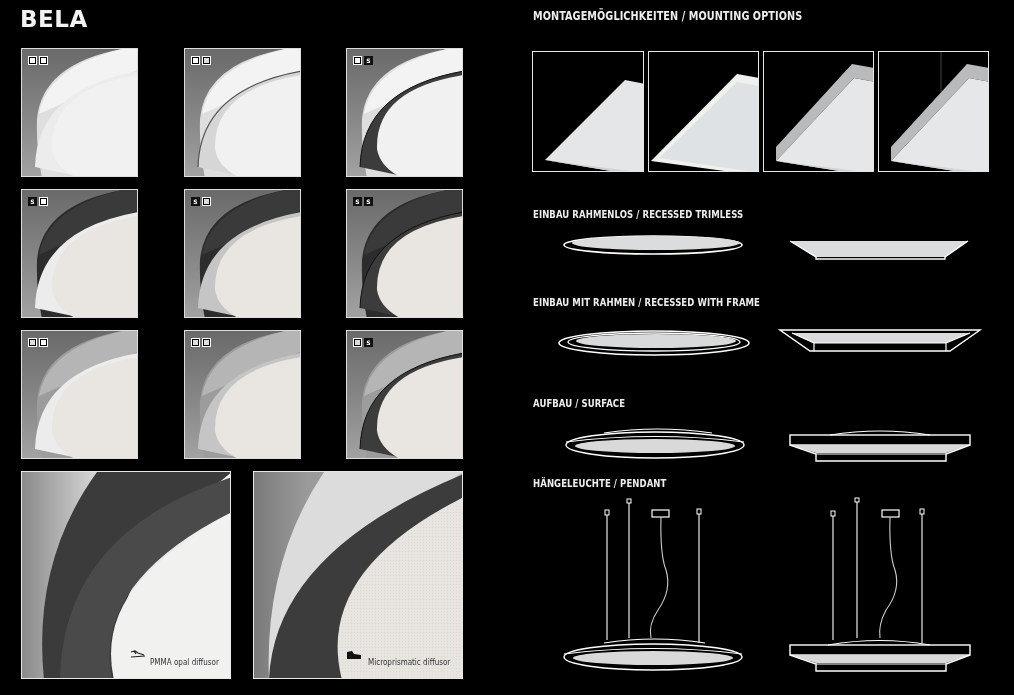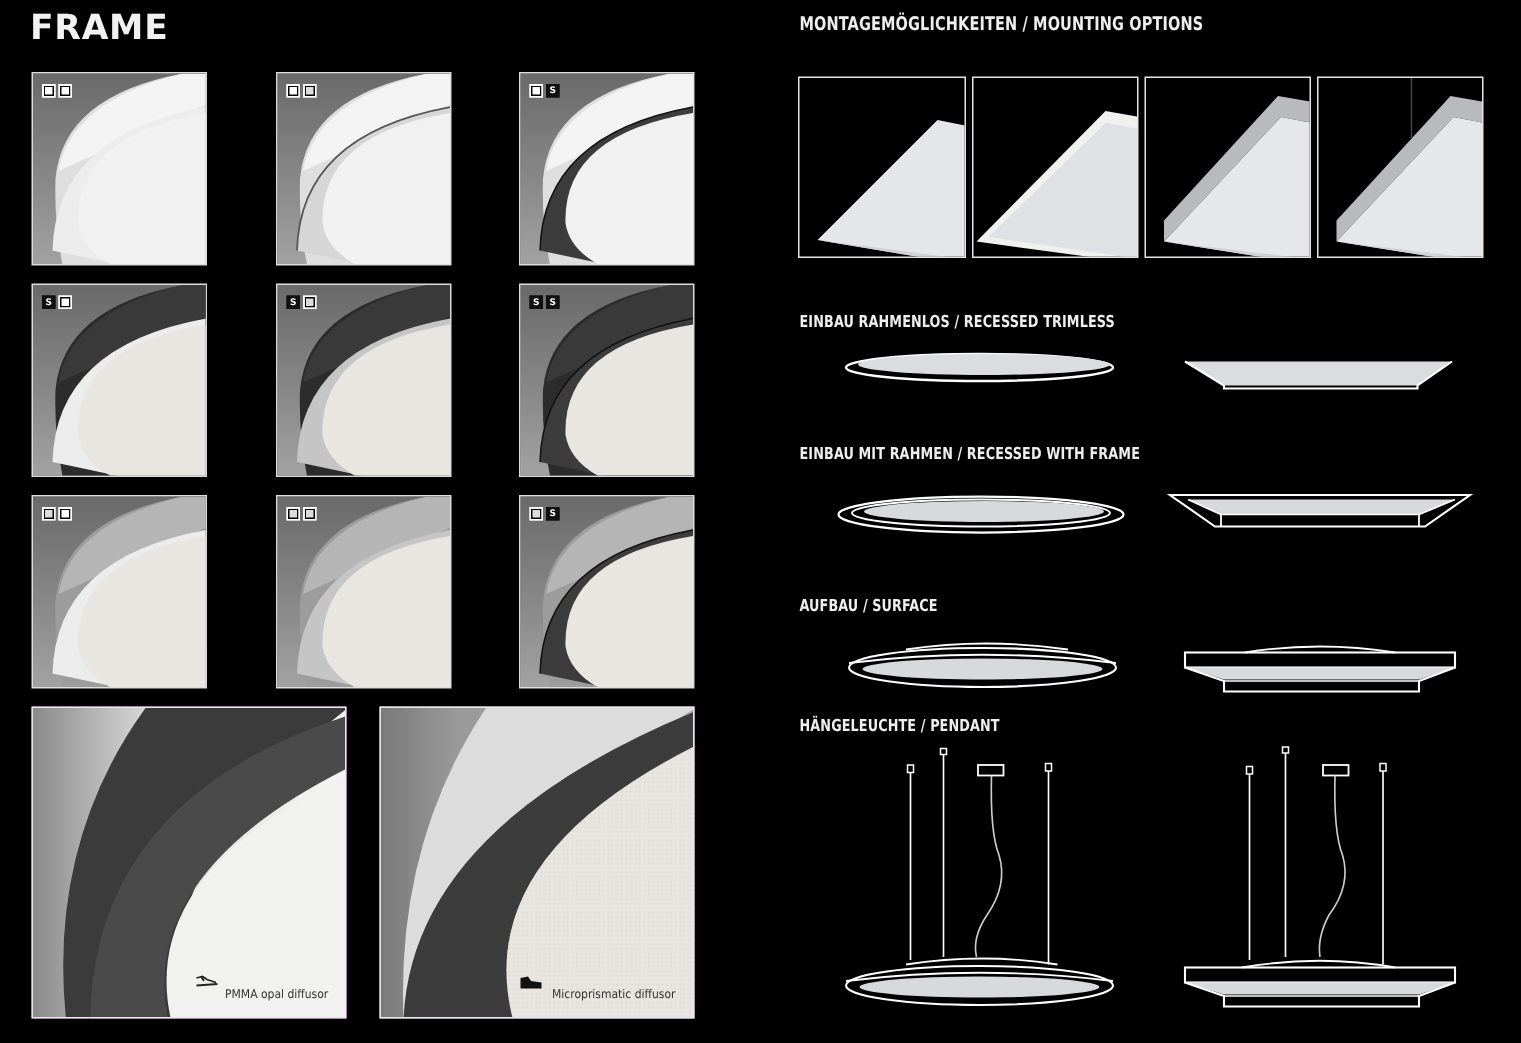--- a/index.html
+++ b/index.html
@@ -15,21 +15,21 @@
   .badge.w { background: #fff; color: #222; box-shadow: inset 0 0 0 1px #000; }
   .badge.b { background: #111; color: #fff; border-color: #111; }
   .badge.g { background: #ddd; color: #333; box-shadow: inset 0 0 0 1px #000; }
   .mount { border: 1px solid #e6e6e6; background: #000; overflow: hidden; }
   .caption { font-family: "DejaVu Sans Condensed", "DejaVu Sans", sans-serif; font-size: 8px; color: #333; white-space: nowrap; }
   .bigtile { border: 1px solid #e8e8e8; overflow: hidden; }
 </style>
 </head>
 <body>
 
-<div class="abs title">FRAME</div>
+<div class="abs title">BELA</div>
 
 <div id="swatch-grid">
     <div class="abs tile" style="left: 21px; top: 48px; width: 117px; height: 129px;">
         <svg width="117" height="129" viewBox="0 0 117 129">
           <path d="M 100 0 Q 20 15 15 70 Q 14 100 20 129 L 117 129 L 117 0 Z" fill="#dedede"></path>
           <path d="M 100 0 Q 25 18 17 65 L 117 20 L 117 0 Z" fill="#f3f3f3"></path>
           <path d="M 117 22 Q 15 40 13 118 L 117 140 Z" fill="#ececec"></path>
           <path d="M 117 26 Q 28 40 30 100 Q 33 118 55 129 L 117 129 Z" fill="#f1f1f1"></path>
         </svg>
       <span class="badge w" style="left: 6px;"></span>
@@ -114,21 +114,21 @@
           <path d="M 100 0 Q 25 18 17 65 L 117 20 L 117 0 Z" fill="#b5b5b5"></path>
           <path d="M 117 22 Q 15 40 13 118 L 117 140 Z" fill="#3c3c3c"></path>
         <path d="M 117 22 Q 15 40 13 118" fill="none" stroke="#111" stroke-width="1"></path>
           <path d="M 117 26 Q 28 40 30 100 Q 33 118 55 129 L 117 129 Z" fill="#e9e5e1"></path>
         </svg>
       <span class="badge g" style="left: 6px;"></span>
       <span class="badge b" style="left: 17px;">S</span>
     </div>
   </div>
 
-<div class="abs bigtile" style="left:21px;top:471px;width:210px;height:208px;background:#d946ef;">
+<div class="abs bigtile" style="left:21px;top:471px;width:210px;height:208px;background:#a3a3a3;">
   <svg width="210" height="208" viewBox="0 0 210 208">
     <defs>
       <linearGradient id="bgL" x1="0" y1="0" x2="1" y2="0">
         <stop offset="0" stop-color="#8a8a8a"></stop>
           <stop offset="0.4" stop-color="#e0e0e0"></stop>
           <stop offset="1" stop-color="#f4f4f4"></stop>
       </linearGradient>
     </defs>
     <rect width="210" height="208" fill="url(#bgL)"></rect>
     <path d="M 75 0 Q 10 90 22 208 L 105 208 Q 70 110 210 0 Z" fill="#3b3b3b"></path>

